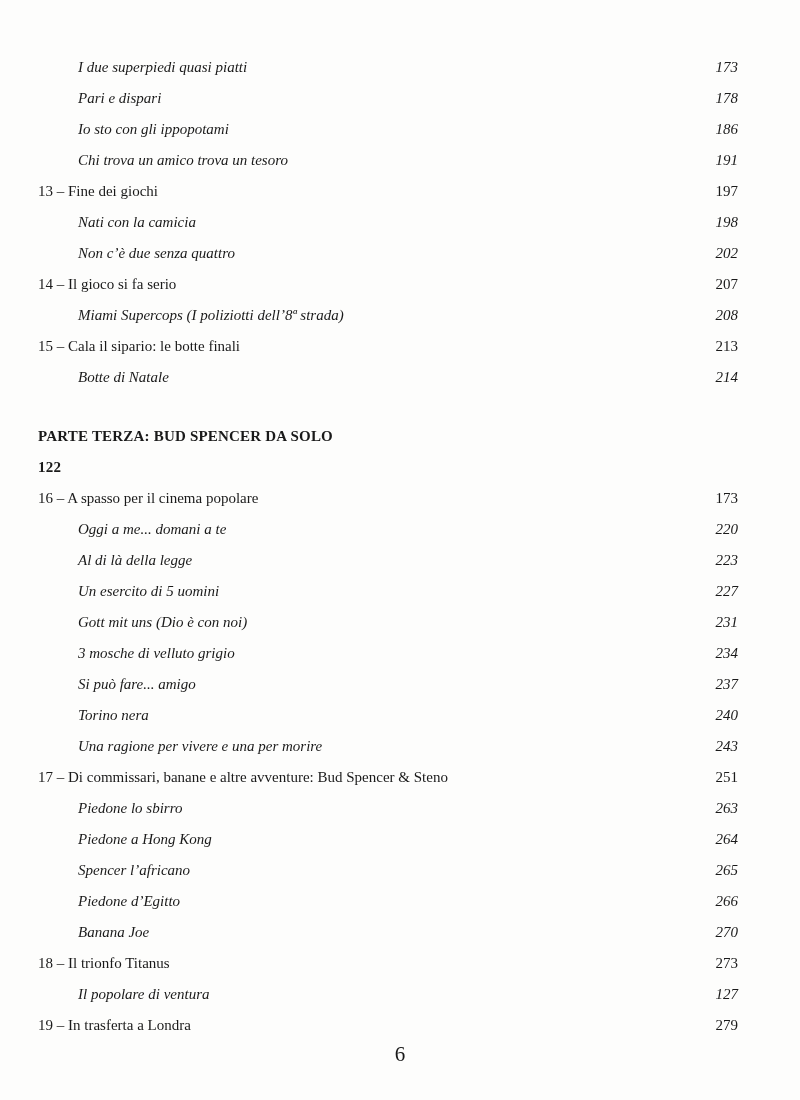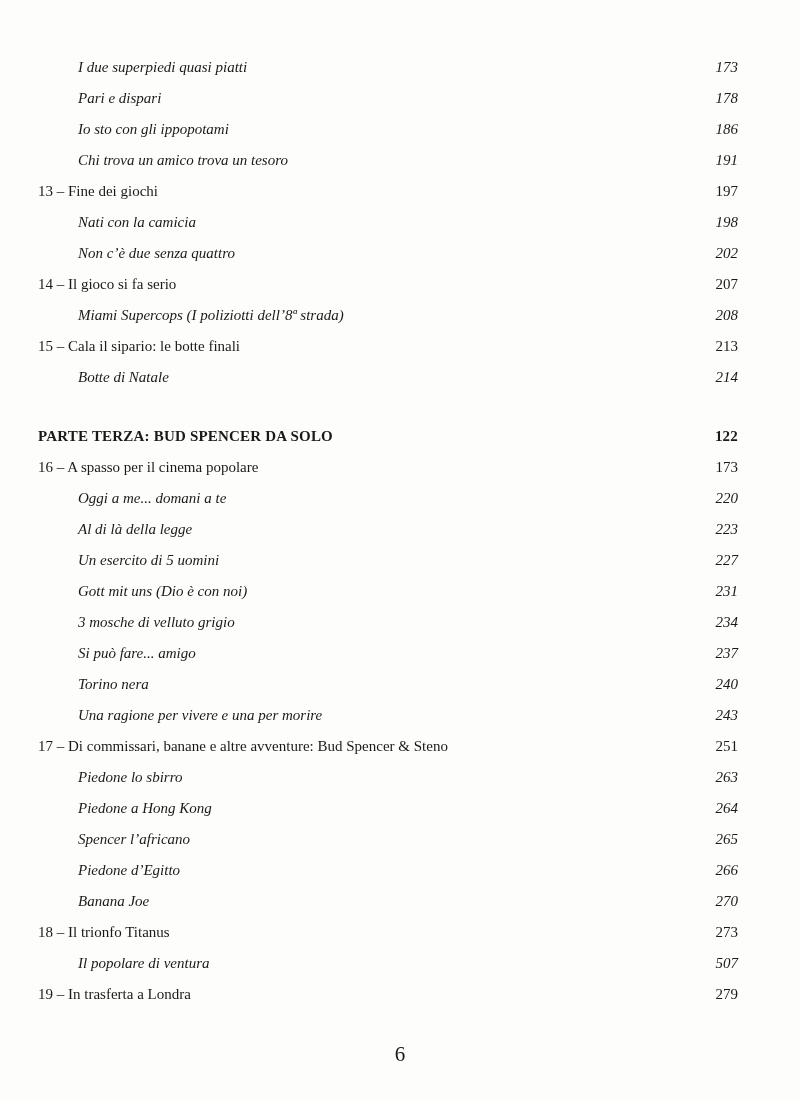--- a/index.html
+++ b/index.html
@@ -46,20 +46,21 @@
     padding-left: 40px;
   }
   .row.film .pagenum {
     font-style: italic;
   }
   
   .row.part {
     font-weight: bold;
     margin-top: 28px;
     letter-spacing: 0.2px;
+    flex-direction: column;
   }
   .footer {
     position: absolute;
     top: 1042px;
     left: 0;
     width: 100%;
     text-align: center;
     font-size: 21px;
     line-height: 24px;
   }
@@ -176,21 +177,21 @@
       <div class="row film">
         <span class="title">Banana Joe</span>
         <span class="pagenum">270</span>
       </div>
       <div class="row chapter">
         <span class="title">18 – Il trionfo Titanus</span>
         <span class="pagenum">273</span>
       </div>
       <div class="row film">
         <span class="title">Il popolare di ventura</span>
-        <span class="pagenum">507</span>
+        <span class="pagenum">127</span>
       </div>
       <div class="row chapter">
         <span class="title">19 – In trasferta a Londra</span>
         <span class="pagenum">279</span>
       </div>
     </div>
   <div class="footer">6</div>
 </div>
 
 </body></html>

